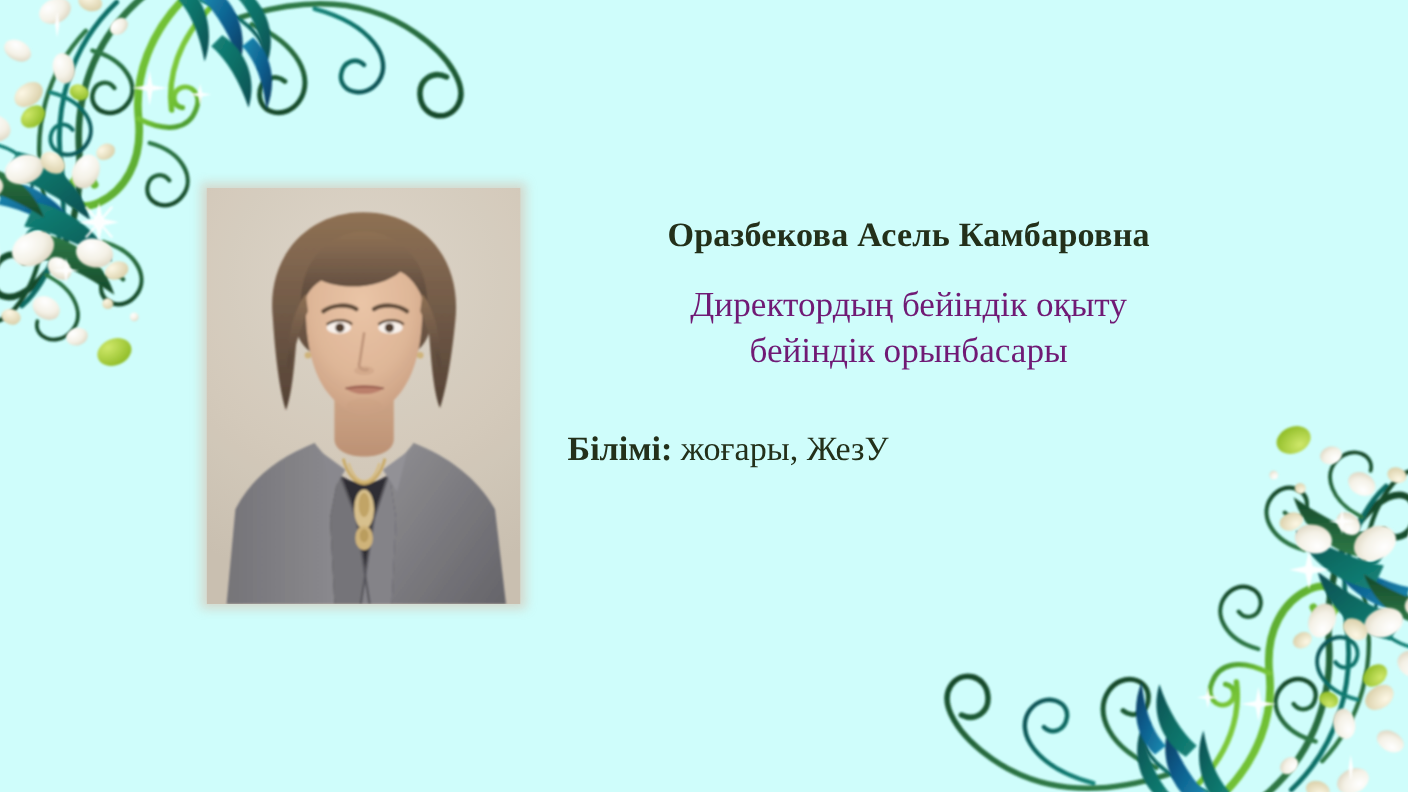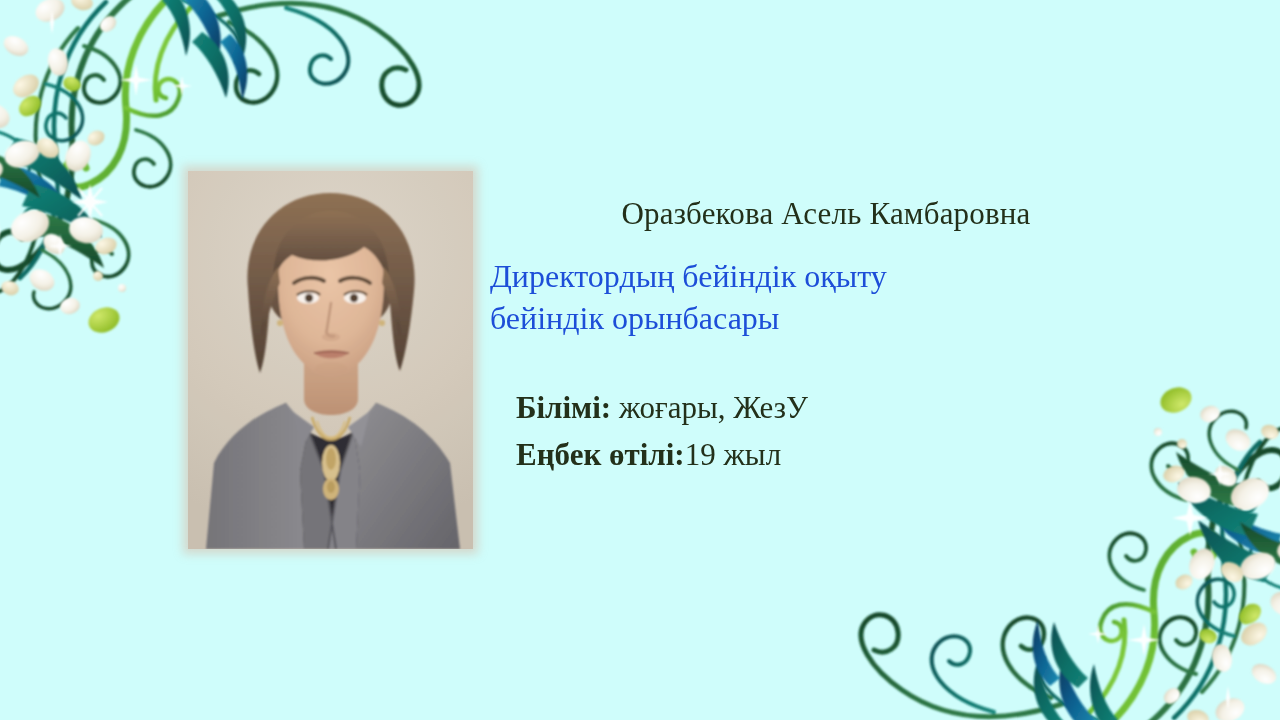--- a/index.html
+++ b/index.html
@@ -56,32 +56,32 @@
 
   
   #text-column {
     position: absolute;
     left: 490px;
     top: 196px;
     width: 672px;
   }
   #person-name {
     font-size: 31px;
-    font-weight: normal;
+    font-weight: bold;
     color: #23301a;
     text-align: center;
     line-height: 1.18;
     letter-spacing: 0.2px;
   }
   #person-position {
     margin-top: 22px;
     font-size: 32px;
     font-weight: normal;
-    color: #1d4ed8;
-    text-align: left;
+    color: #701a75;
+    text-align: center;
     line-height: 1.33;
   }
   #details-list {
     margin-top: 44px;
     margin-left: 26px;
     font-size: 31px;
     color: #23301a;
     line-height: 1.52;
     text-align: left;
   }
@@ -404,20 +404,17 @@
 
     <div id="person-position">
       <div>Директордың бейіндік оқыту</div>
       <div>бейіндік орынбасары</div>
     </div>
 
     <div id="details-list">
       <div class="detail-row">
         <span class="detail-label">Білімі:</span><span class="detail-value"> жоғары, ЖезУ</span>
       </div>
-      <div class="detail-row">
-        <span class="detail-label">Еңбек өтілі:</span><span class="detail-value">19 жыл</span>
-      </div>
     </div>
 
   </div>
 
 </div>
 
 </body></html>

